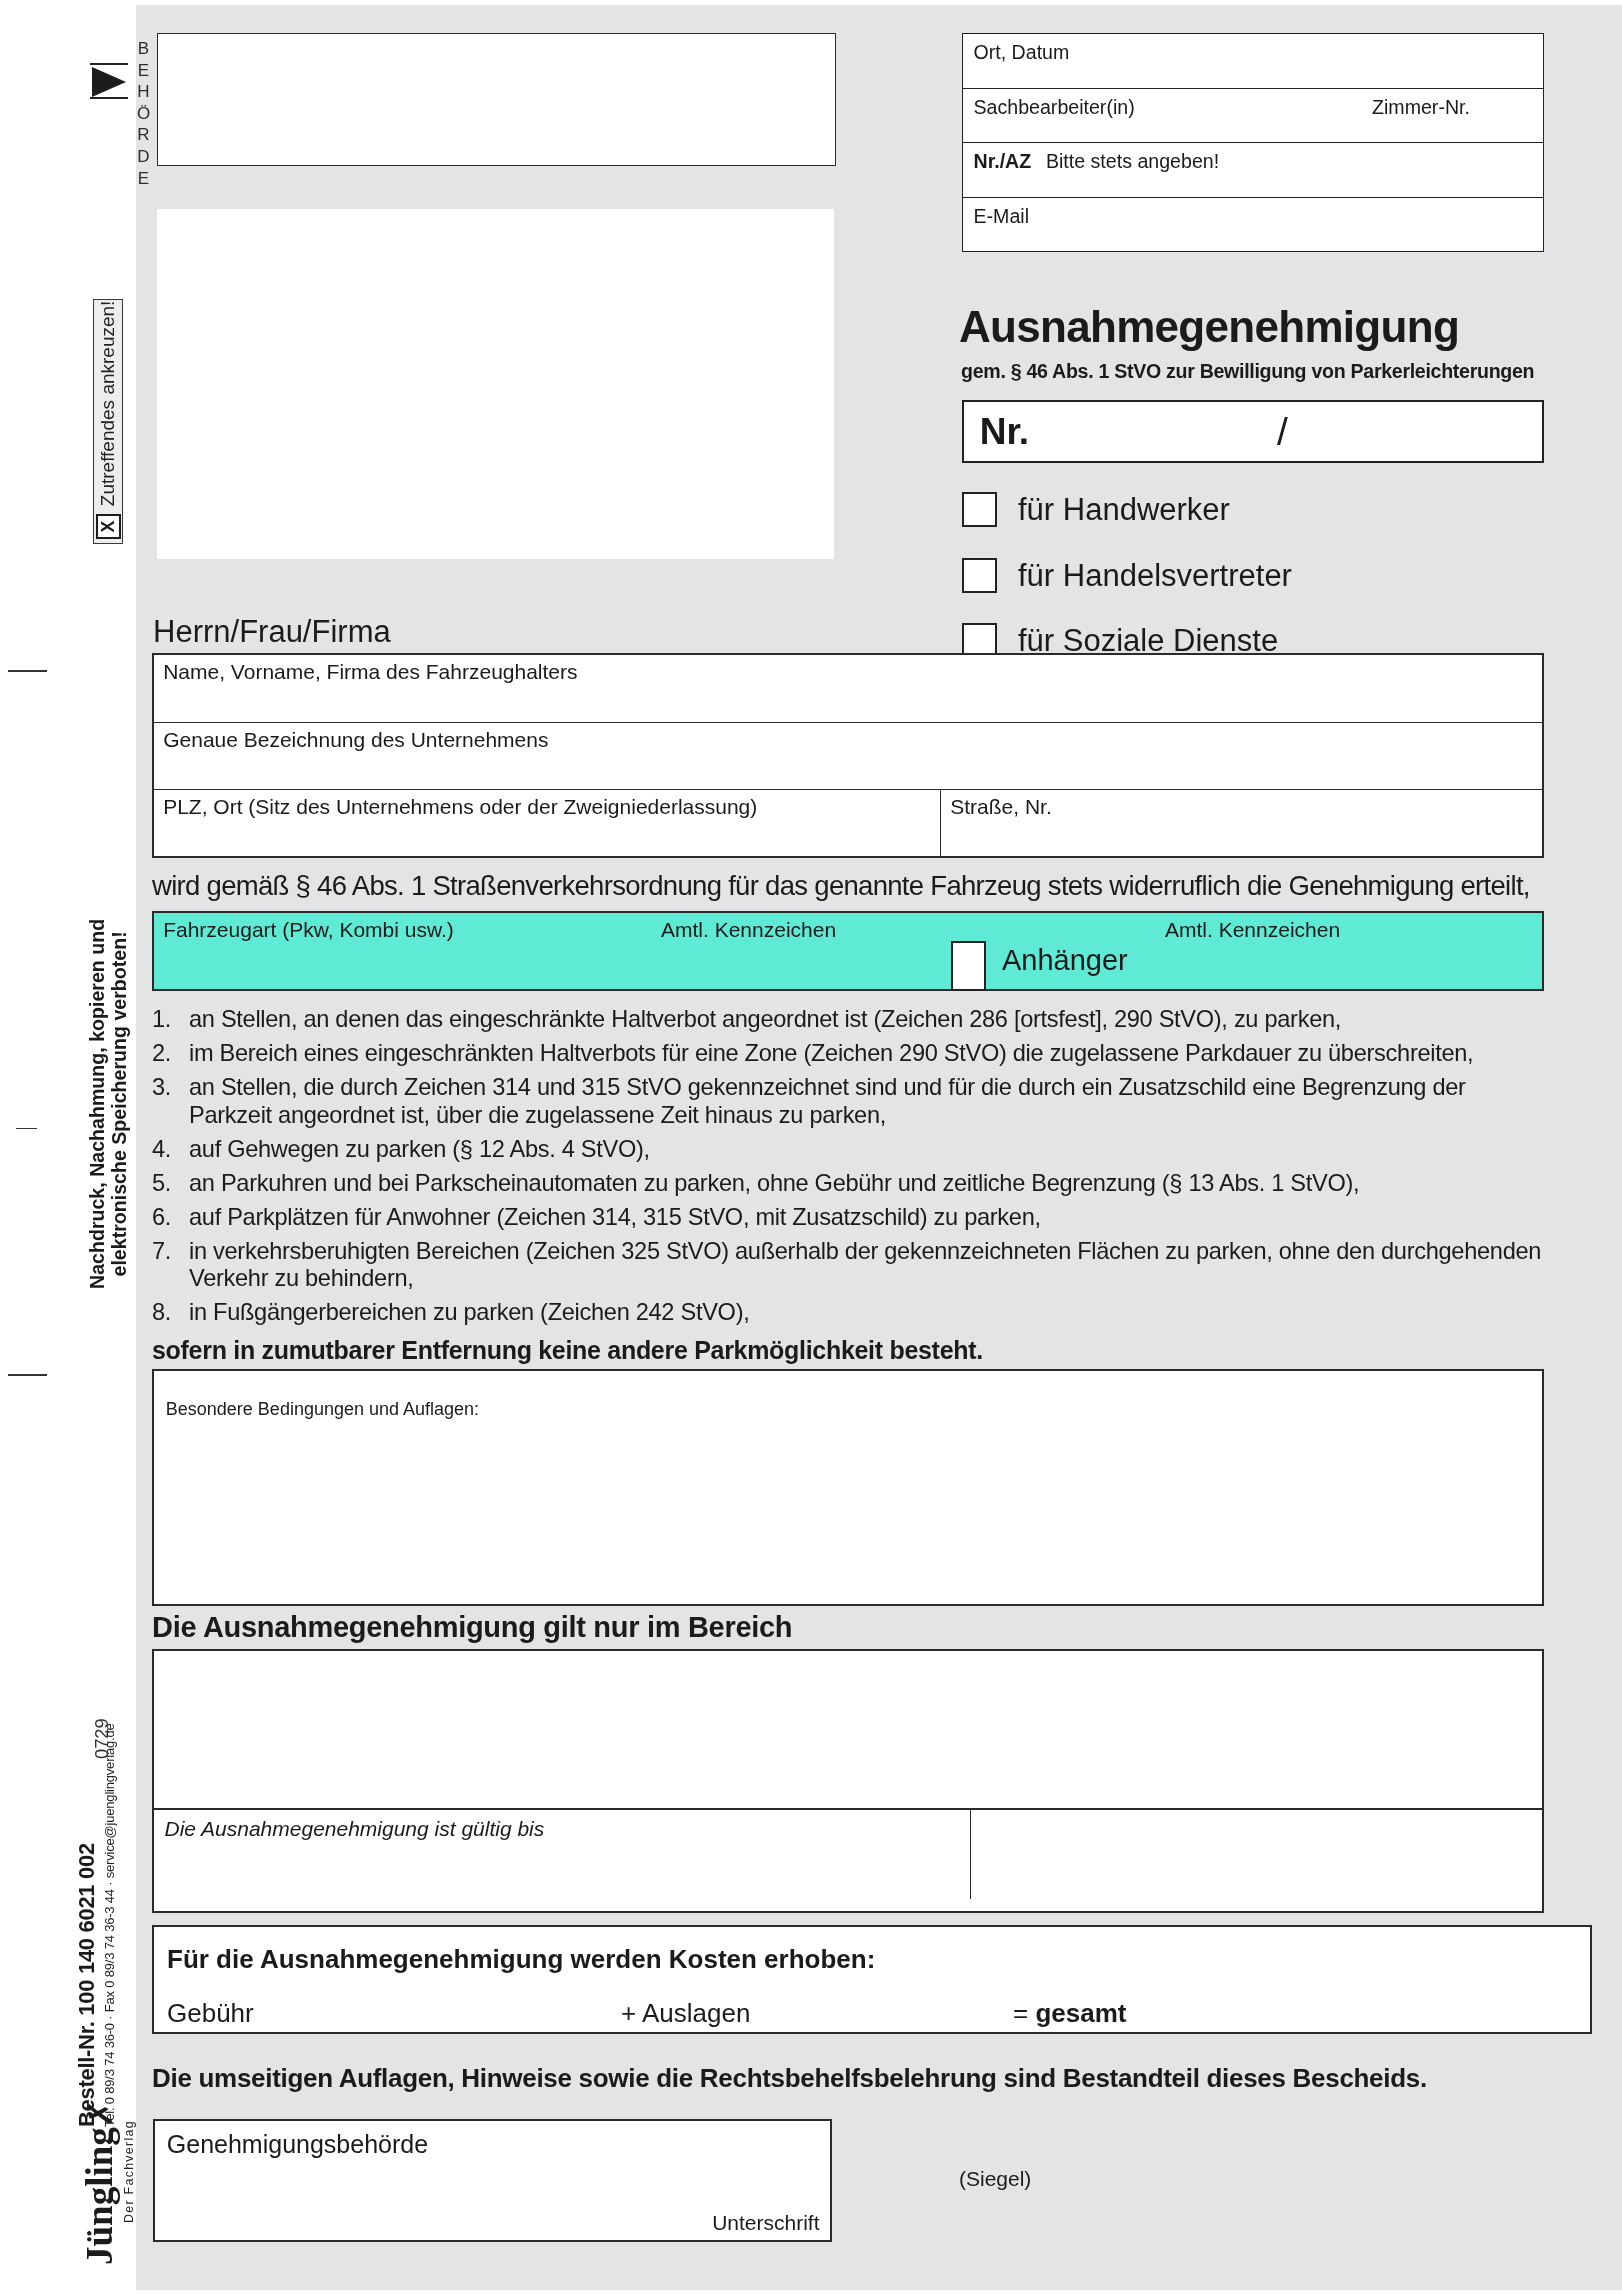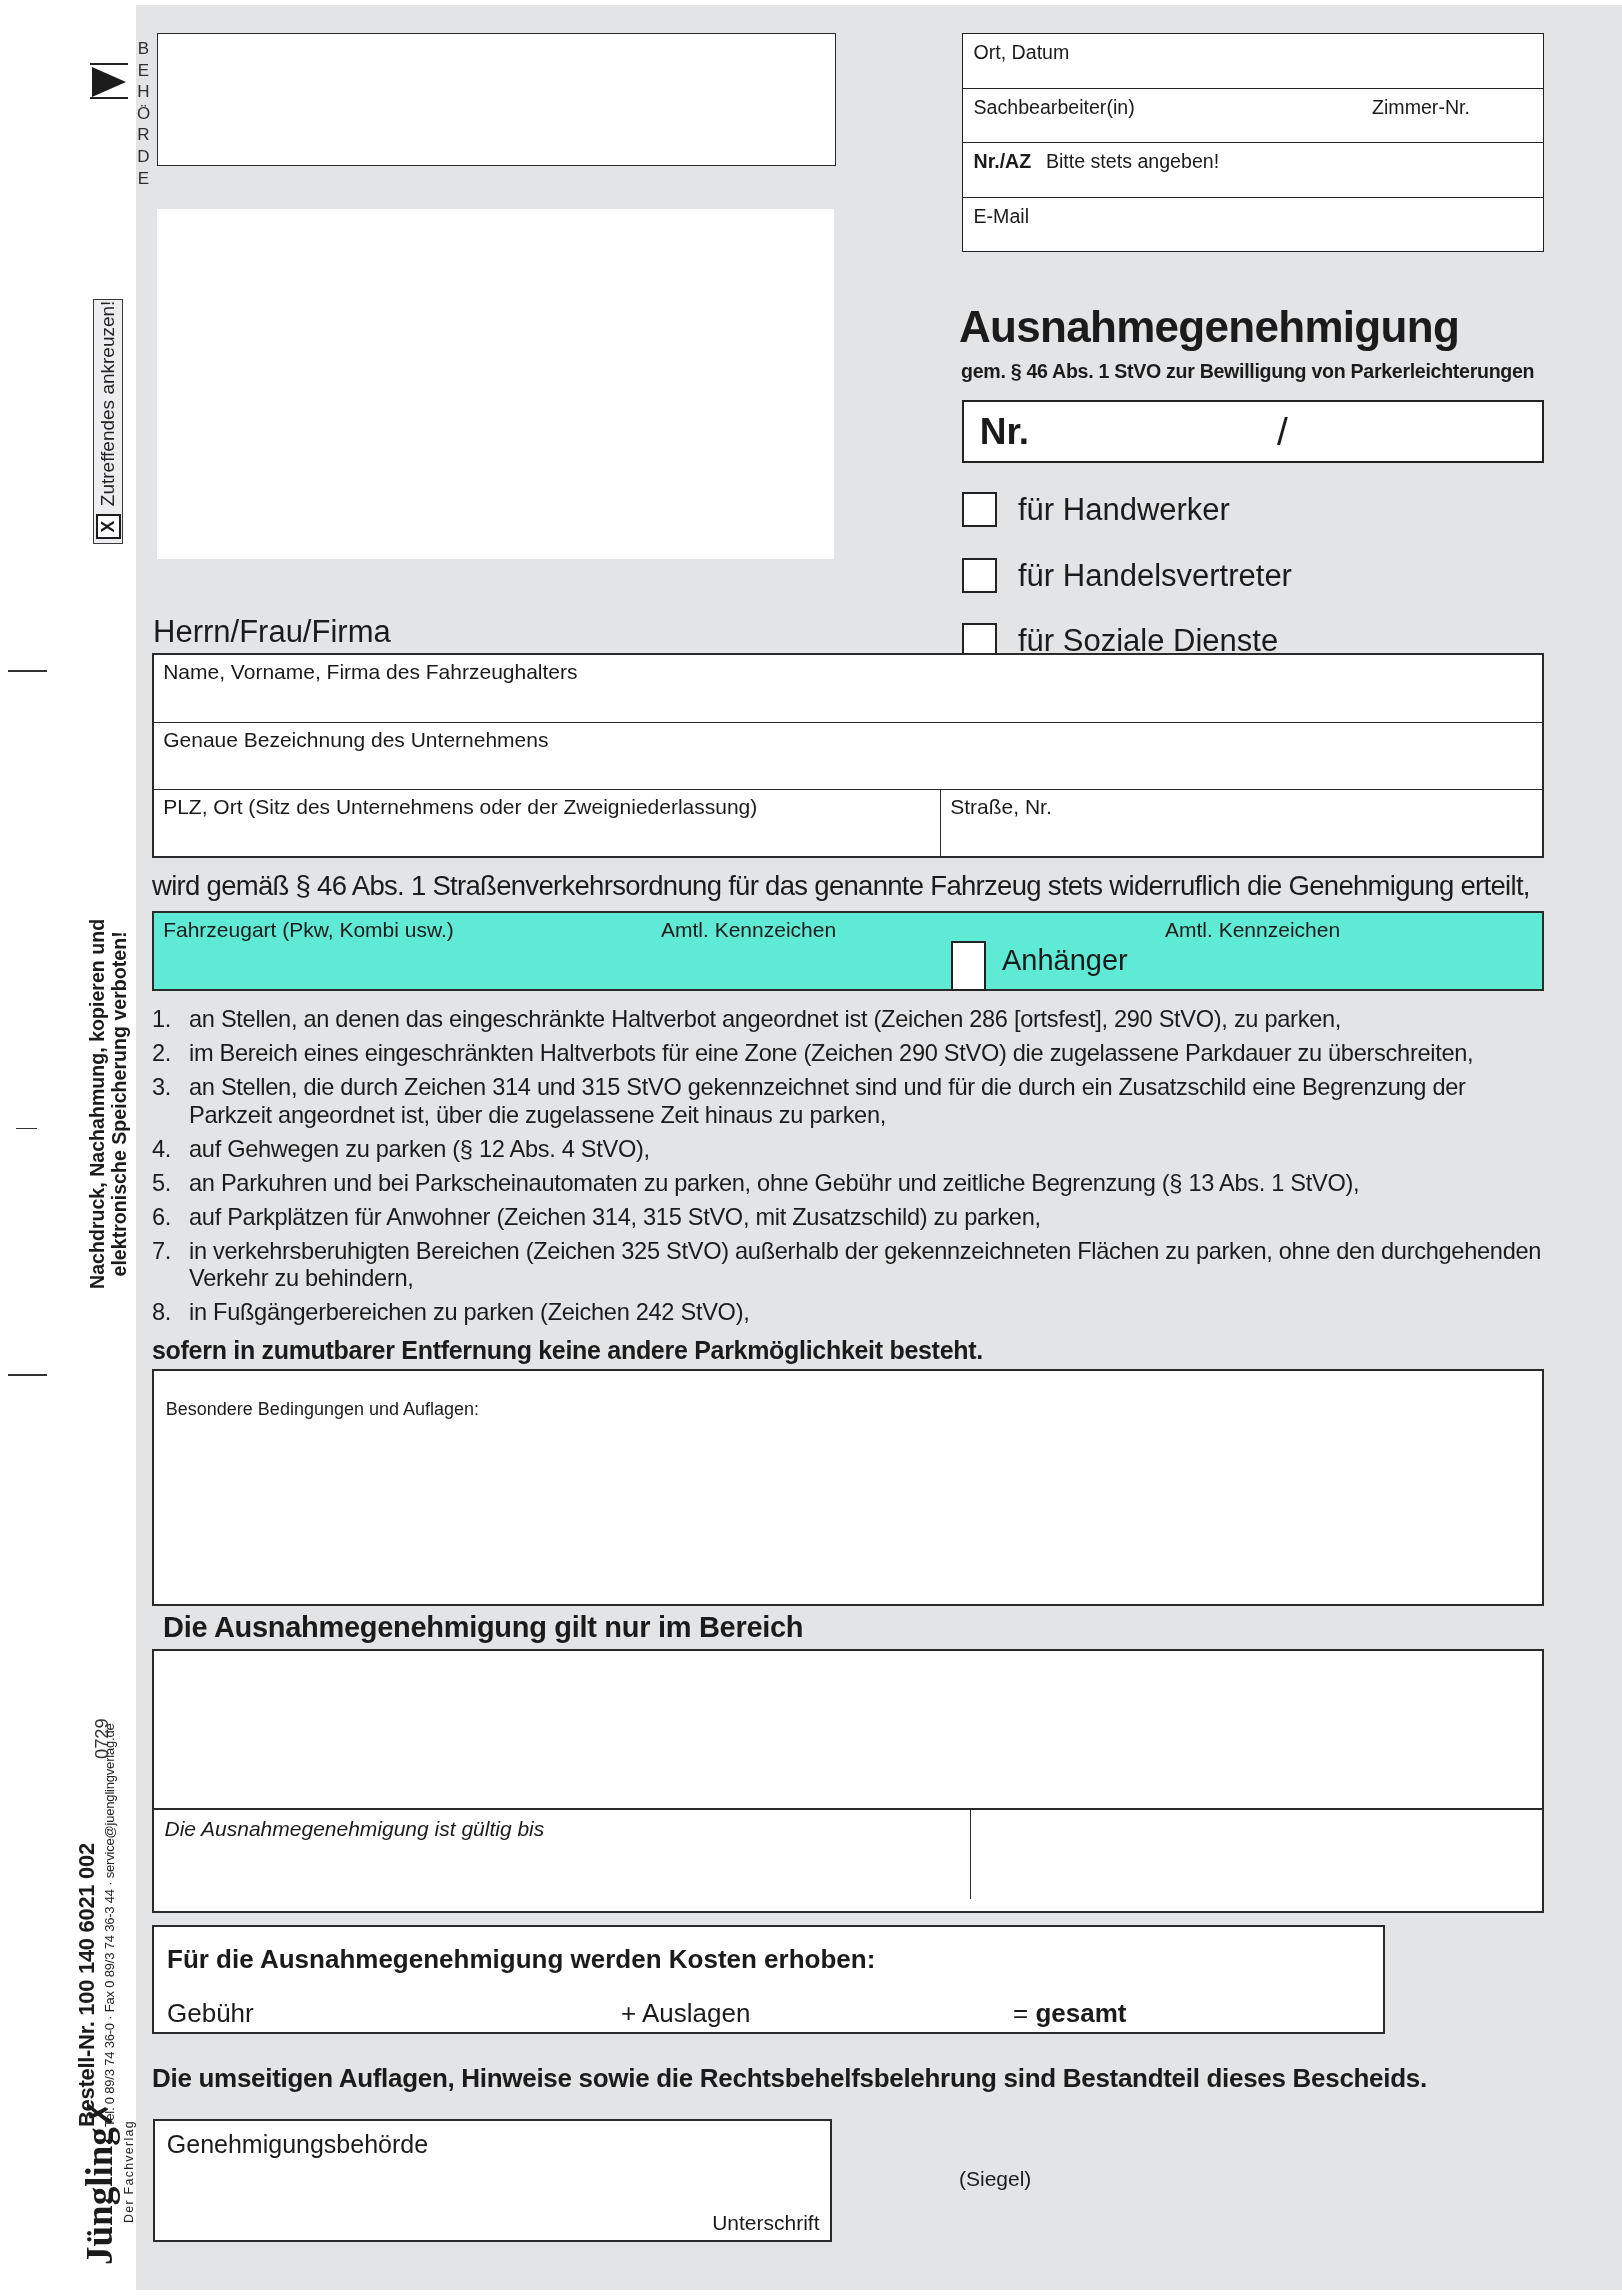--- a/index.html
+++ b/index.html
@@ -68,26 +68,26 @@
   .anh-cb{position:absolute;left:797px;top:27.5px;width:35px;height:50px;background:#fff;border:2px solid #222;box-sizing:border-box;}
   .anh-label{position:absolute;left:848px;top:31px;font-size:29px;}
   
   .list{left:152px;top:1006px;width:1395px;font-size:23.6px;line-height:27.5px;letter-spacing:-0.3px;}
   .li{position:relative;padding-left:37px;margin-bottom:6.5px;}
   .li .no{position:absolute;left:0;top:0;}
   .sofern{font-weight:bold;font-size:25px;margin-top:10.5px;letter-spacing:-0.3px;}
   
   .cond{left:152px;top:1369px;width:1392px;height:237px;background:#fff;border:2px solid #2a2a2a;box-sizing:border-box;}
   .cond-label{position:absolute;left:11.8px;top:28px;font-size:18px;}
-  .area-h{left:163px;top:1611px;font-size:29px;font-weight:bold;letter-spacing:-0.3px;}
+  .area-h{left:152px;top:1611px;font-size:29px;font-weight:bold;letter-spacing:-0.3px;}
   .area{left:152px;top:1649px;width:1392px;height:264px;background:#fff;border:2px solid #2a2a2a;box-sizing:border-box;}
   .area .brow{position:absolute;left:0;right:0;bottom:12px;height:89px;border-top:2px solid #2a2a2a;display:flex;font-style:italic;}
   .area .bl{width:817px;border-right:1.6px solid #2a2a2a;box-sizing:border-box;padding:6.5px 10.5px;}
   .area .br{flex:1;padding:6.5px 10.5px;}
-  .costs{left:152px;top:1925px;width:1233px;height:109px;background:#fff;border:2px solid #2a2a2a;box-sizing:border-box;}
+  .costs{left:152px;top:1925px;width:1440px;height:109px;background:#fff;border:2px solid #2a2a2a;box-sizing:border-box;}
   .costs .ch{position:absolute;left:13px;top:17px;font-size:26px;font-weight:bold;}
   .costs .fee{position:absolute;left:13px;top:71px;font-size:26px;}
   .costs .exp{position:absolute;left:467px;top:71px;font-size:26px;}
   .costs .tot{position:absolute;left:859px;top:71px;font-size:26px;}
   .footnote{left:152px;top:2063px;font-size:26px;font-weight:bold;letter-spacing:-0.3px;}
   .auth{left:153px;top:2119px;width:679px;height:123px;background:#fff;border:2px solid #2a2a2a;box-sizing:border-box;}
   .auth-label{position:absolute;left:11.8px;top:9.2px;font-size:25px;}
   .sig{position:absolute;right:10.5px;bottom:5.2px;font-size:21px;}
   .siegel{left:959px;top:2167px;font-size:21px;}
 </style>

